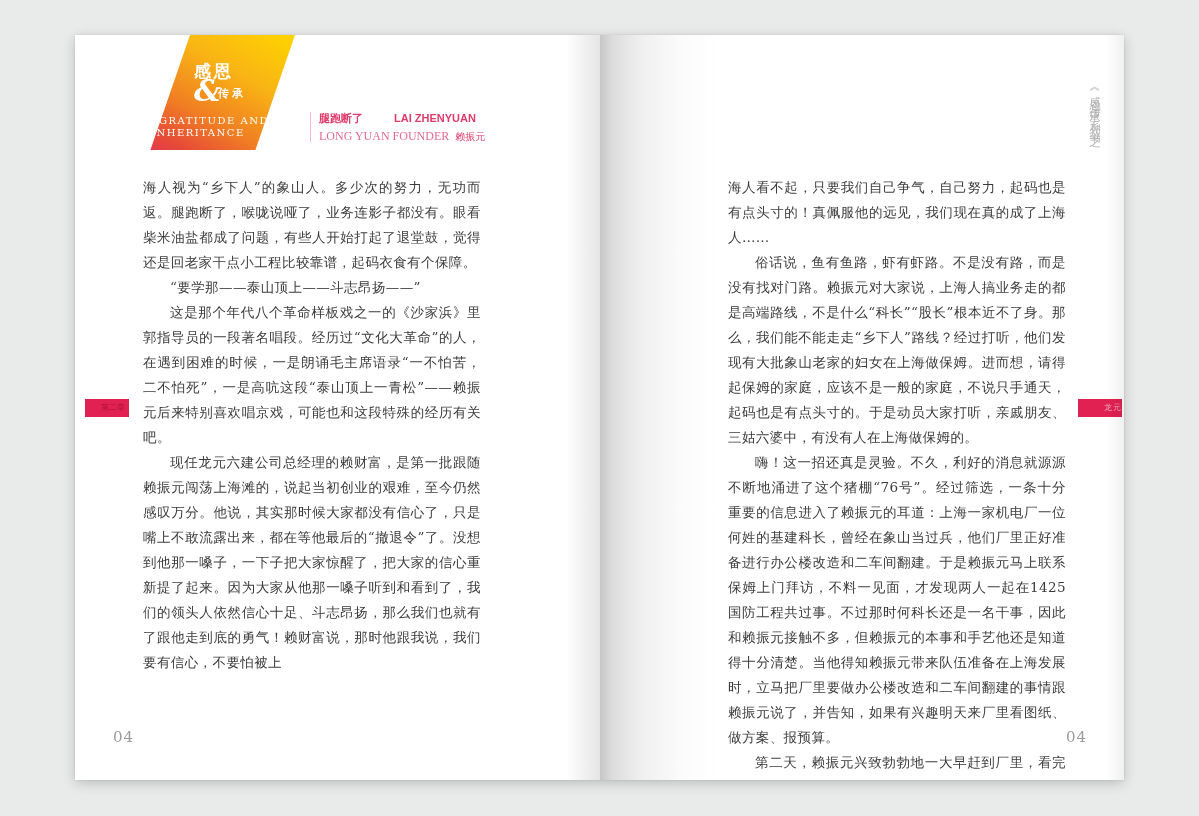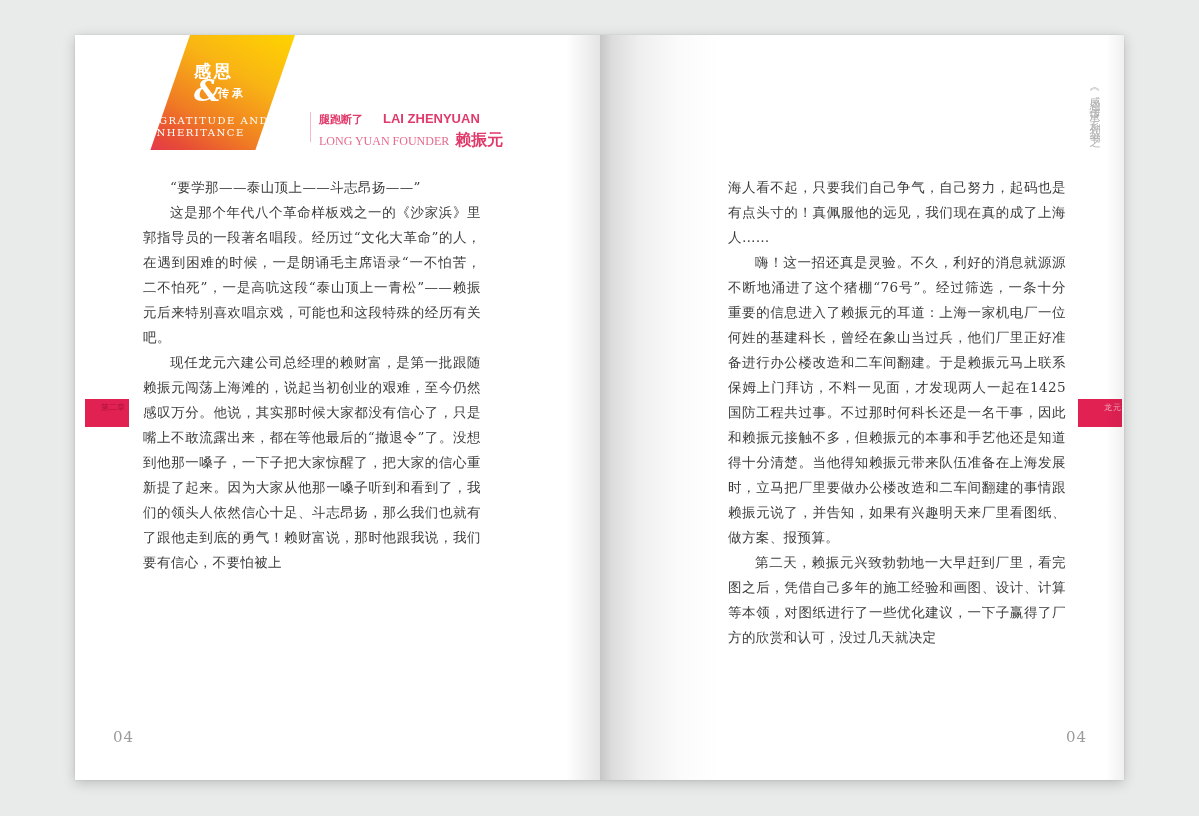--- a/index.html
+++ b/index.html
@@ -41,44 +41,44 @@
   .b-ganen{position:absolute;left:119px;top:25px;font-size:17px;font-weight:bold;letter-spacing:3px;}
   .b-amp{position:absolute;left:119px;top:38px;font-size:30px;font-style:italic;font-weight:bold;}
   .b-chuancheng{position:absolute;left:143px;top:51px;font-size:11px;font-weight:bold;letter-spacing:3px;}
   .b-sub1{position:absolute;left:84px;top:80px;font-size:10px;letter-spacing:1.5px;}
   .b-sub2{position:absolute;left:76px;top:92px;font-size:10px;letter-spacing:1.5px;}
 
   
   .byline{position:absolute;left:235px;top:76px;display:flex;color:#e03a6b;}
   .byline-divider{width:1px;height:30px;background:#f2b9cb;margin-right:8px;margin-top:1px;}
   .byline-l1{font-size:11px;font-weight:bold;white-space:nowrap;}
-  .byline-l1 .en{font-family:"Liberation Sans","DejaVu Sans",sans-serif;font-size:13px;font-weight:bold;margin-left:0;padding-left:20px;}
+  .byline-l1 .en{font-family:"Liberation Sans","DejaVu Sans",sans-serif;font-size:11px;font-weight:bold;margin-left:11px;padding-left:20px;}
   .byline-l2{margin-top:3px;font-size:10px;white-space:nowrap;}
   .byline-l2 .en2{font-family:Liberation Serif, serif;font-size:12px;color:#e56a90;}
-  .byline-l2 .cnb{font-size:16px;font-weight:bold;margin-left:6px;}
+  .byline-l2 .cnb{font-size:10px;font-weight:normal;margin-left:6px;}
 
   
   .textblock{
     position:absolute;top:140px;width:338px;
     font-size:13.5px;line-height:25px;color:#3b3b3b;
     letter-spacing:0.4px;
   }
   .page-left .textblock{left:68px;}
   .page-right .textblock{left:128px;}
   .para{margin:0;text-align:justify;text-justify:inter-character;}
   .para.indent{text-indent:2em;}
 
   
   .side-caption{
     position:absolute;left:486px;top:48px;height:200px;
     writing-mode:vertical-rl;
     font-size:11px;letter-spacing:4px;color:#b3b3b3;
   }
   .chapter-tab{
-    position:absolute;top:364px;width:44px;height:28px;
+    position:absolute;top:364px;width:44px;height:18px;
     background:#e02152;font-size:8px;line-height:18px;
     font-family:"Liberation Sans","DejaVu Sans",sans-serif;
   }
   .tab-left{left:10px;text-align:right;padding-right:4px;box-sizing:border-box;color:#a81238;}
   .tab-right{left:478px;text-align:right;padding-left:24px;box-sizing:border-box;color:#f0a0b6;letter-spacing:1px;}
 
   .page-number{
     position:absolute;top:693px;font-size:15px;color:#9b9b9b;letter-spacing:1px;
     font-family:"DejaVu Serif","Liberation Serif",serif;
   }
@@ -106,33 +106,35 @@
         <div class="byline-l1">
           <span>腿跑断了</span><span class="en">LAI ZHENYUAN</span>
         </div>
         <div class="byline-l2">
           <span class="en2">LONG YUAN FOUNDER</span><span class="cnb">赖振元</span>
         </div>
       </div>
     </div>
 
     <div class="textblock">
+        <p class="para">海人视为“乡下人”的象山人。多少次的努力，无功而返。腿跑断了，喉咙说哑了，业务连影子都没有。眼看柴米油盐都成了问题，有些人开始打起了退堂鼓，觉得还是回老家干点小工程比较靠谱，起码衣食有个保障。</p>
         <p class="para indent">“要学那——泰山顶上——斗志昂扬——”</p>
         <p class="para indent">这是那个年代八个革命样板戏之一的《沙家浜》里郭指导员的一段著名唱段。经历过“文化大革命”的人，在遇到困难的时候，一是朗诵毛主席语录“一不怕苦，二不怕死”，一是高吭这段“泰山顶上一青松”——赖振元后来特别喜欢唱京戏，可能也和这段特殊的经历有关吧。</p>
         <p class="para indent">现任龙元六建公司总经理的赖财富，是第一批跟随赖振元闯荡上海滩的，说起当初创业的艰难，至今仍然感叹万分。他说，其实那时候大家都没有信心了，只是嘴上不敢流露出来，都在等他最后的“撤退令”了。没想到他那一嗓子，一下子把大家惊醒了，把大家的信心重新提了起来。因为大家从他那一嗓子听到和看到了，我们的领头人依然信心十足、斗志昂扬，那么我们也就有了跟他走到底的勇气！赖财富说，那时他跟我说，我们要有信心，不要怕被上</p>
       </div>
 
     <div class="chapter-tab tab-left">第二章</div>
     <div class="page-number">04</div>
     <div class="gutter-shade"></div>
   </div>
 
   <div class="page page-right">
     <div class="textblock">
         <p class="para">海人看不起，只要我们自己争气，自己努力，起码也是有点头寸的！真佩服他的远见，我们现在真的成了上海人……</p>
+        <p class="para indent">俗话说，鱼有鱼路，虾有虾路。不是没有路，而是没有找对门路。赖振元对大家说，上海人搞业务走的都是高端路线，不是什么“科长”“股长”根本近不了身。那么，我们能不能走走“乡下人”路线？经过打听，他们发现有大批象山老家的妇女在上海做保姆。进而想，请得起保姆的家庭，应该不是一般的家庭，不说只手通天，起码也是有点头寸的。于是动员大家打听，亲戚朋友、三姑六婆中，有没有人在上海做保姆的。</p>
         <p class="para indent">嗨！这一招还真是灵验。不久，利好的消息就源源不断地涌进了这个猪棚“76号”。经过筛选，一条十分重要的信息进入了赖振元的耳道：上海一家机电厂一位何姓的基建科长，曾经在象山当过兵，他们厂里正好准备进行办公楼改造和二车间翻建。于是赖振元马上联系保姆上门拜访，不料一见面，才发现两人一起在1425国防工程共过事。不过那时何科长还是一名干事，因此和赖振元接触不多，但赖振元的本事和手艺他还是知道得十分清楚。当他得知赖振元带来队伍准备在上海发展时，立马把厂里要做办公楼改造和二车间翻建的事情跟赖振元说了，并告知，如果有兴趣明天来厂里看图纸、做方案、报预算。</p>
         <p class="para indent">第二天，赖振元兴致勃勃地一大早赶到厂里，看完图之后，凭借自己多年的施工经验和画图、设计、计算等本领，对图纸进行了一些优化建议，一下子赢得了厂方的欣赏和认可，没过几天就决定</p>
       </div>
 
     <div class="side-caption">《感恩与传承》系列丛书之一</div>
     <div class="chapter-tab tab-right">龙元</div>
     <div class="page-number">04</div>
     <div class="edge-shade"></div>
   </div>
 

